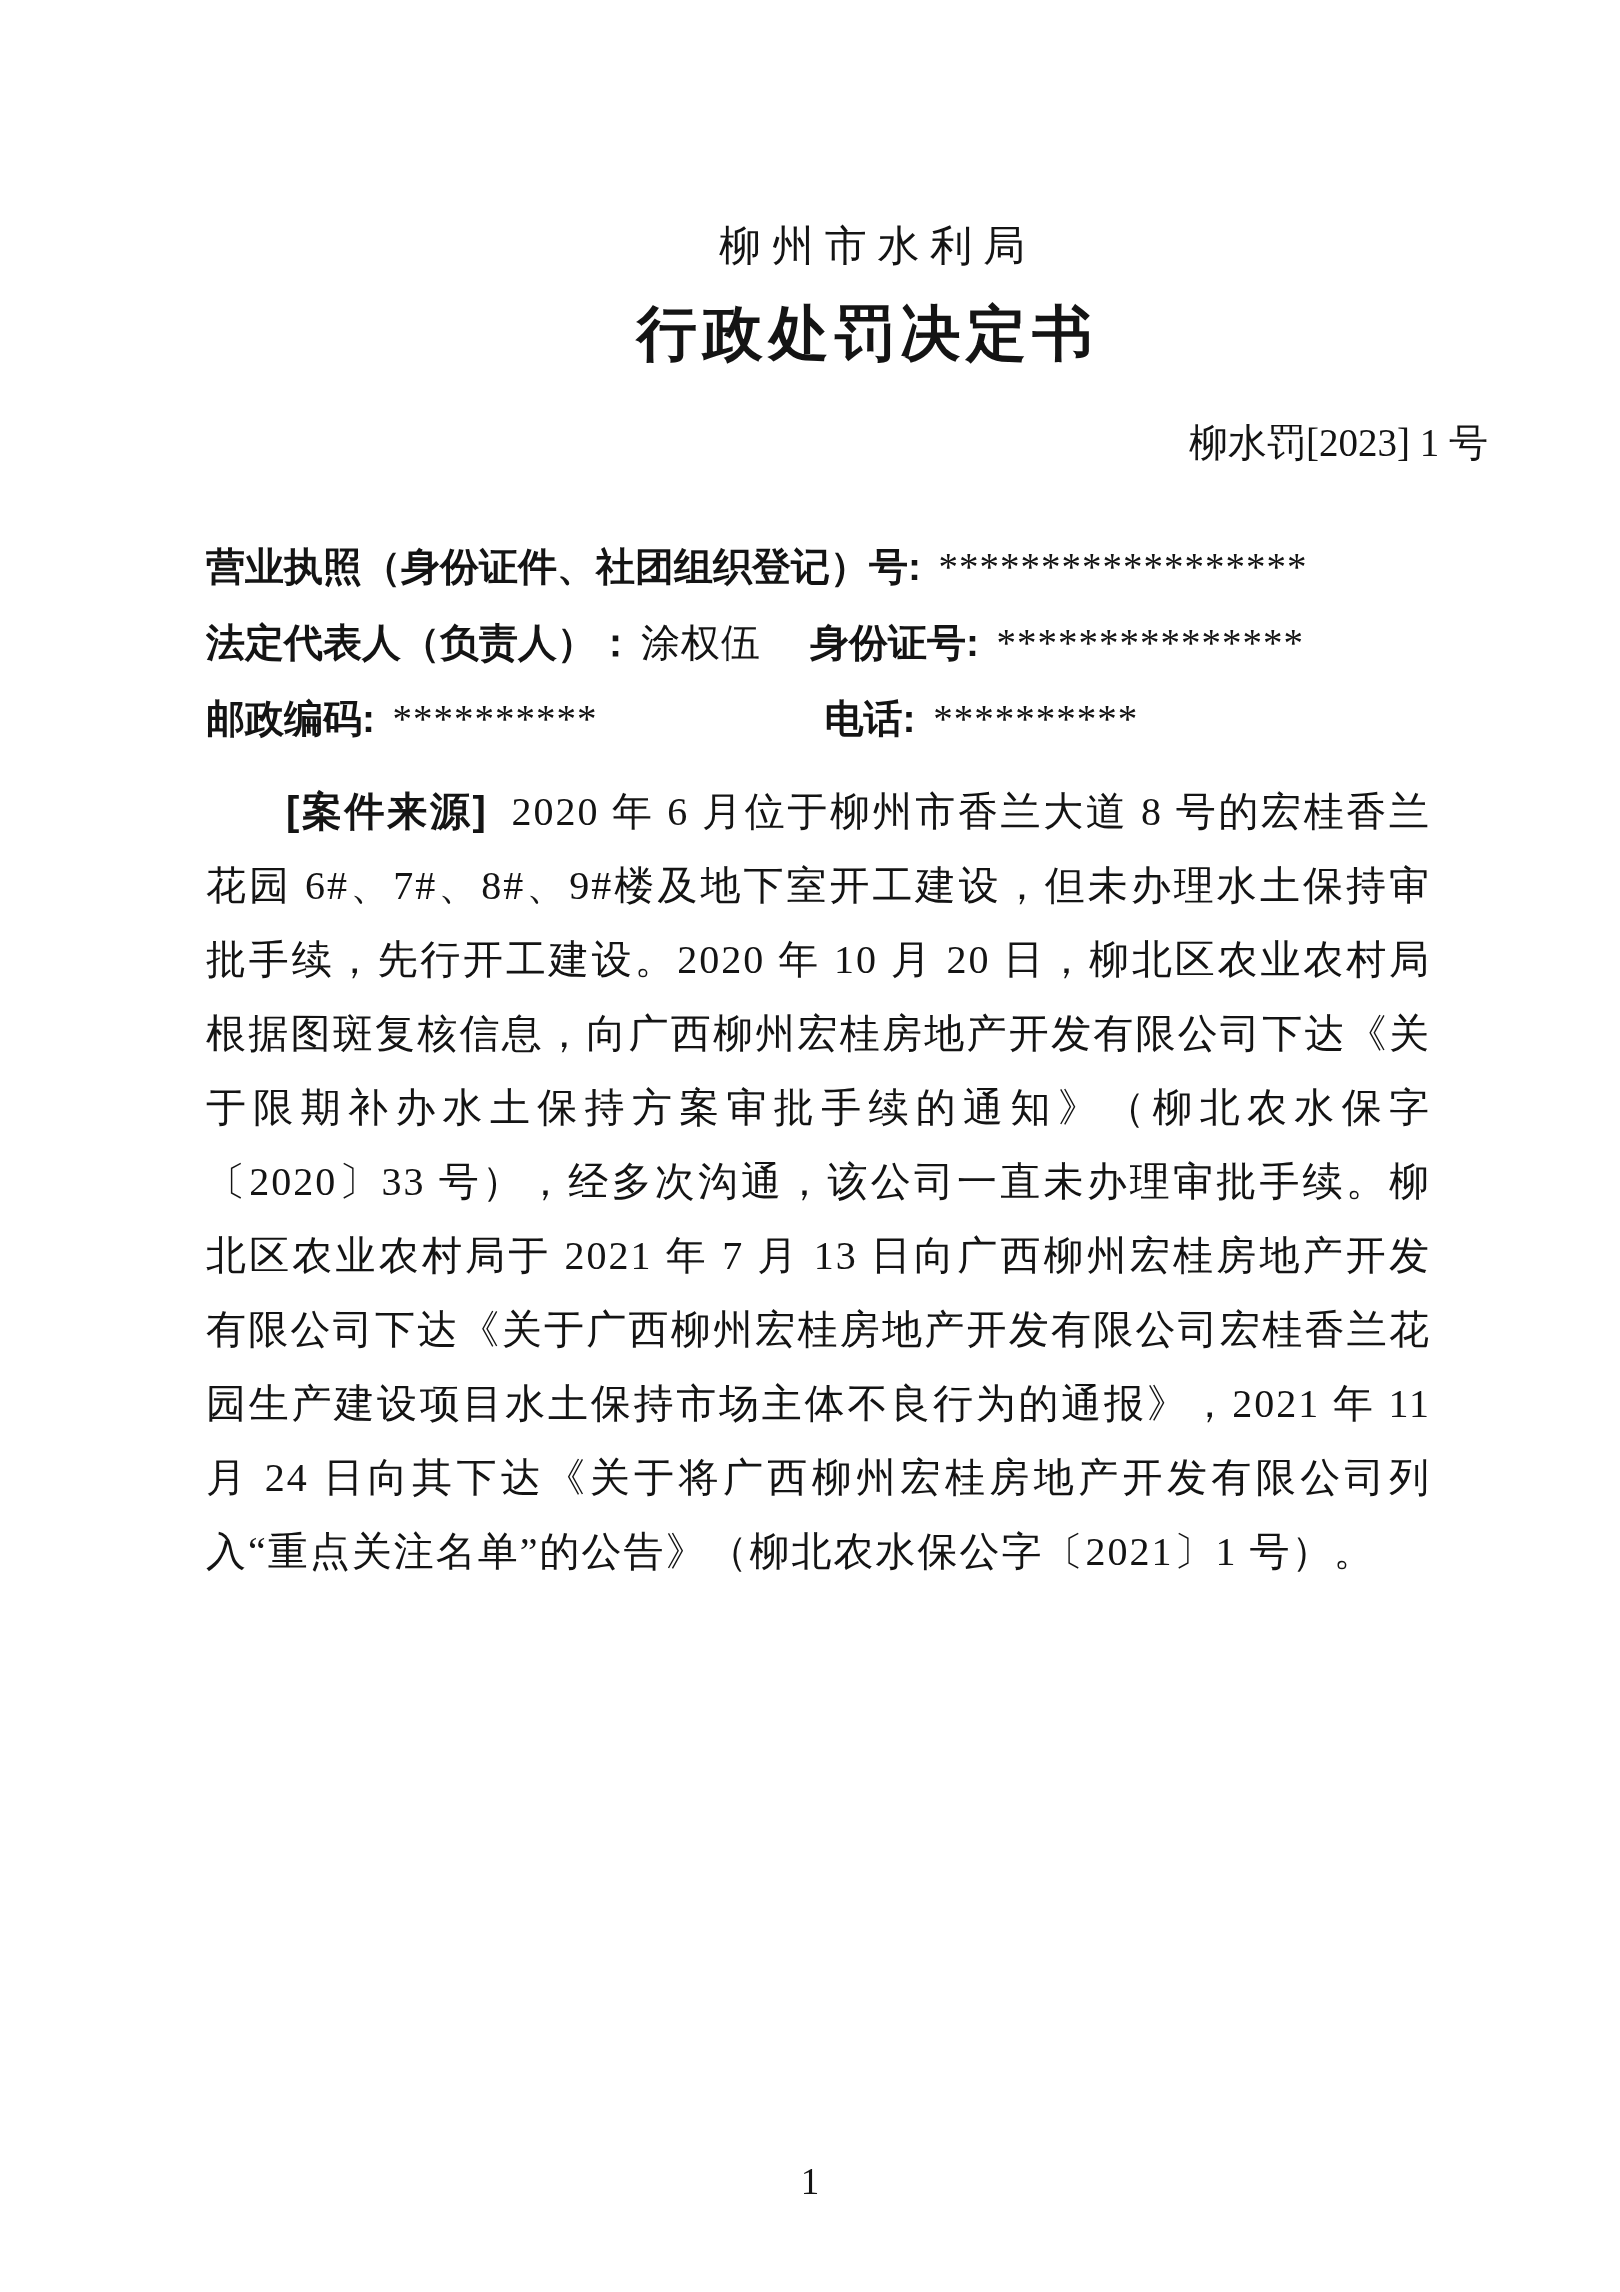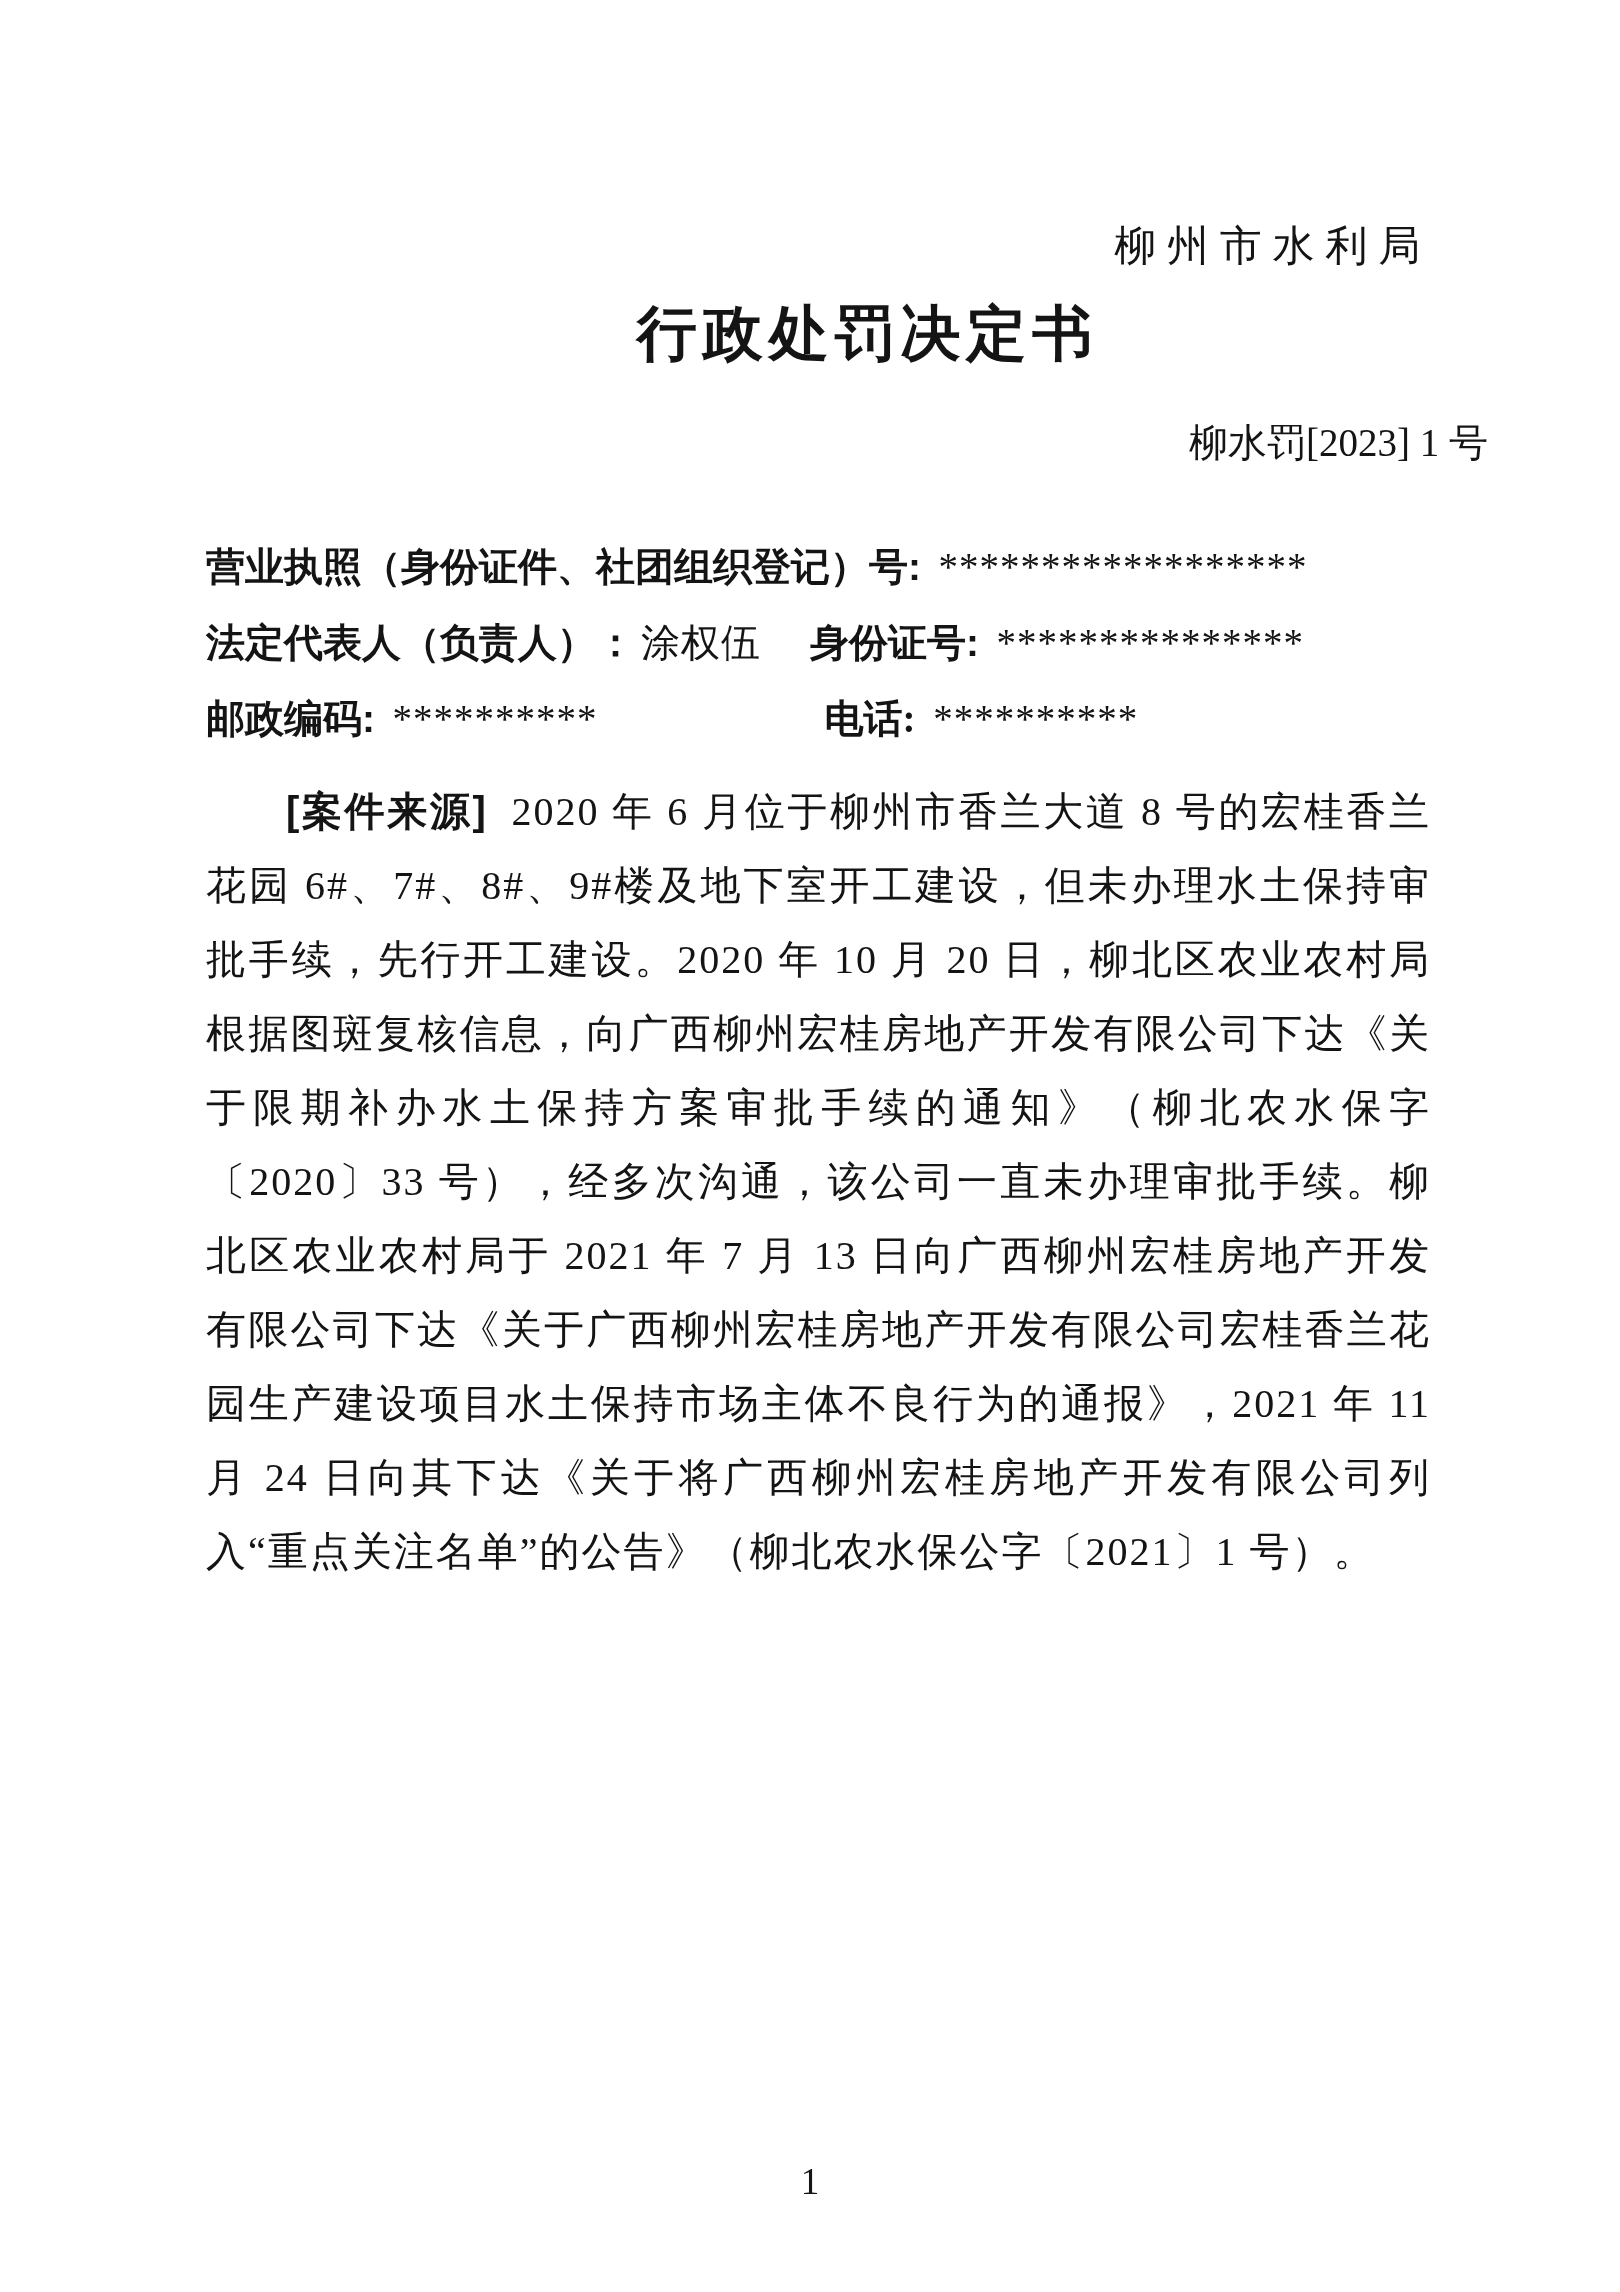--- a/index.html
+++ b/index.html
@@ -15,21 +15,21 @@
     color: #141414;
     font-family: "Liberation Serif", "DejaVu Serif", serif;
     overflow: hidden;
   }
   .content {
     padding: 0 189px 0 206px; 
   }
   
   .org-name {
     margin-top: 218px;
-    text-align: right;
+    text-align: center;
     padding-left: 118px;          
     font-size: 42px;
     letter-spacing: 10.8px;
     white-space: nowrap;
   }
   .doc-title {
     margin-top: 19.6px;
     text-align: center;
     padding-left: 98px;
     font-size: 60px;
@@ -54,21 +54,21 @@
     white-space: nowrap;
     overflow: hidden;
   }
   .lbl {
     font-weight: 700;
     font-family: "Liberation Sans", "DejaVu Sans", sans-serif; 
     margin-right: 17.6px;
   }
   .lbl.no-gap { margin-right: 5.9px; }
   .lbl.mid-gap { margin-left: 49px; }
-  .lbl.wide-gap { margin-left: 227px; font-family: Liberation Serif, serif; }
+  .lbl.wide-gap { margin-left: 227px; }
   .val { letter-spacing: 1px; }
   
   .body-text {
     margin-top: 17.6px;
     font-size: 40px;
     line-height: 74px;
     text-align: justify;
     text-justify: inter-character;
     letter-spacing: 2px;
   }

